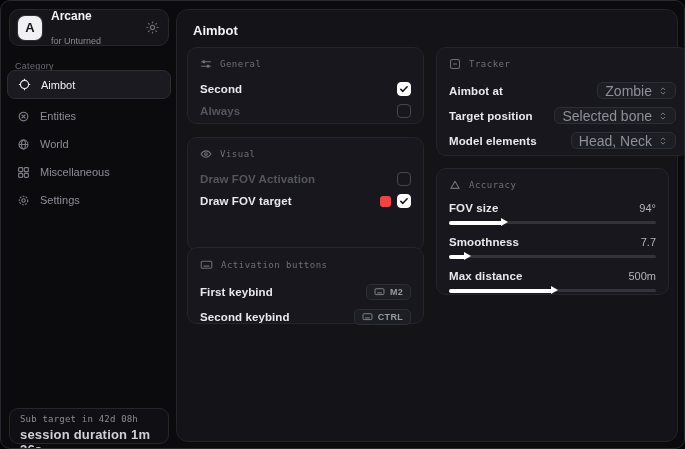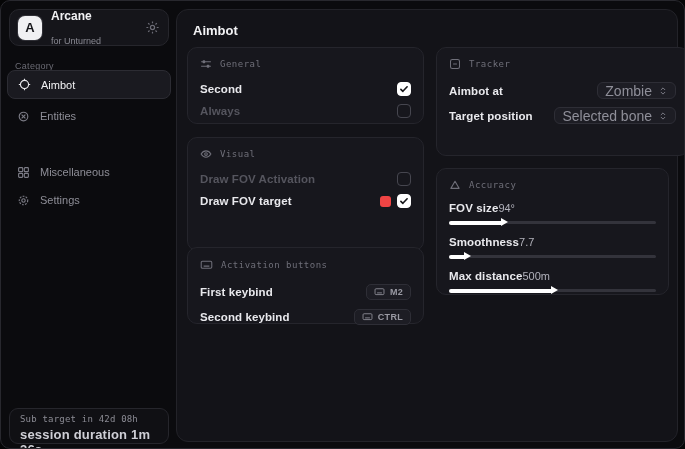--- a/index.html
+++ b/index.html
@@ -108,21 +108,21 @@
 
   .dropdown {
     display:flex; align-items:center; gap:6px;
     background:#1d1d24; border:1px solid #2e2e36; border-radius:6px;
     height:17px; padding:0 7px; cursor:pointer;
     font-size:14px; color:#8f8f99;
   }
   .dropdown .dicon { display:flex; color:#7a7a84; }
 
   .slider-group { margin-bottom:9px; }
-  .slider-head { display:flex; justify-content:flex-start; align-items:center; height:17px; margin-bottom:5px; }
+  .slider-head { display:flex; justify-content:space-between; align-items:center; height:17px; margin-bottom:5px; }
   .slider-value { font-size:11px; color:#b2b2bb; }
   .slider-track {
     position:relative; height:3px; border-radius:2px; background:#33333b; cursor:pointer;
   }
   .slider-fill {
     position:absolute; left:0; top:-0.5px; height:4px; border-radius:2px; background:#ffffff;
   }
   .slider-thumb {
     position:absolute; right:-5px; top:-2.5px;
     width:0; height:0;
@@ -166,20 +166,30 @@
     <div class="nav-item" style="top:102px">
       <span class="nicon">
         <svg width="13" height="13" viewBox="0 0 16 16" fill="none" stroke="currentColor" stroke-width="1.4">
           <circle cx="8" cy="8" r="5.3"></circle>
           <path d="M5.7 5.7l4.6 4.6M10.3 5.7l-4.6 4.6"></path>
         </svg>
       </span>
       <span>Entities</span>
     </div>
 
+    <div class="nav-item" style="top:130px">
+      <span class="nicon">
+        <svg width="13" height="13" viewBox="0 0 16 16" fill="none" stroke="currentColor" stroke-width="1.4">
+          <circle cx="8" cy="8" r="5.5"></circle>
+          <ellipse cx="8" cy="8" rx="2.4" ry="5.5"></ellipse>
+          <path d="M2.5 8h11"></path>
+        </svg>
+      </span>
+      <span>World</span>
+    </div>
 
     <div class="nav-item" style="top:158px">
       <span class="nicon">
         <svg width="13" height="13" viewBox="0 0 16 16" fill="none" stroke="currentColor" stroke-width="1.4">
           <rect x="2" y="2" width="5" height="5" rx="1"></rect>
           <rect x="9" y="2" width="5" height="5" rx="1"></rect>
           <rect x="2" y="9" width="5" height="5" rx="1"></rect>
           <rect x="9" y="9" width="5" height="5" rx="1"></rect>
         </svg>
       </span>
@@ -324,20 +334,31 @@
         <span class="row-label">Target position</span>
         <span class="dropdown">
           <span>Selected bone</span>
           <span class="dicon">
             <svg width="10" height="10" viewBox="0 0 16 16" fill="none" stroke="currentColor" stroke-width="1.6" stroke-linecap="round" stroke-linejoin="round">
               <path d="M5 6l3-3 3 3M5 10l3 3 3-3"></path>
             </svg>
           </span>
         </span>
       </div>
+      <div class="row">
+        <span class="row-label">Model elements</span>
+        <span class="dropdown">
+          <span>Head, Neck</span>
+          <span class="dicon">
+            <svg width="10" height="10" viewBox="0 0 16 16" fill="none" stroke="currentColor" stroke-width="1.6" stroke-linecap="round" stroke-linejoin="round">
+              <path d="M5 6l3-3 3 3M5 10l3 3 3-3"></path>
+            </svg>
+          </span>
+        </span>
+      </div>
     </div>
 
     <div class="card card-accuracy">
       <div class="card-title">
         <span class="ticon">
           <svg width="12" height="12" viewBox="0 0 16 16" fill="none" stroke="currentColor" stroke-width="1.4" stroke-linejoin="round">
             <path d="M8 3l5.5 9.5h-11L8 3z"></path>
           </svg>
         </span>
         <span class="ttext">Accuracy</span>

